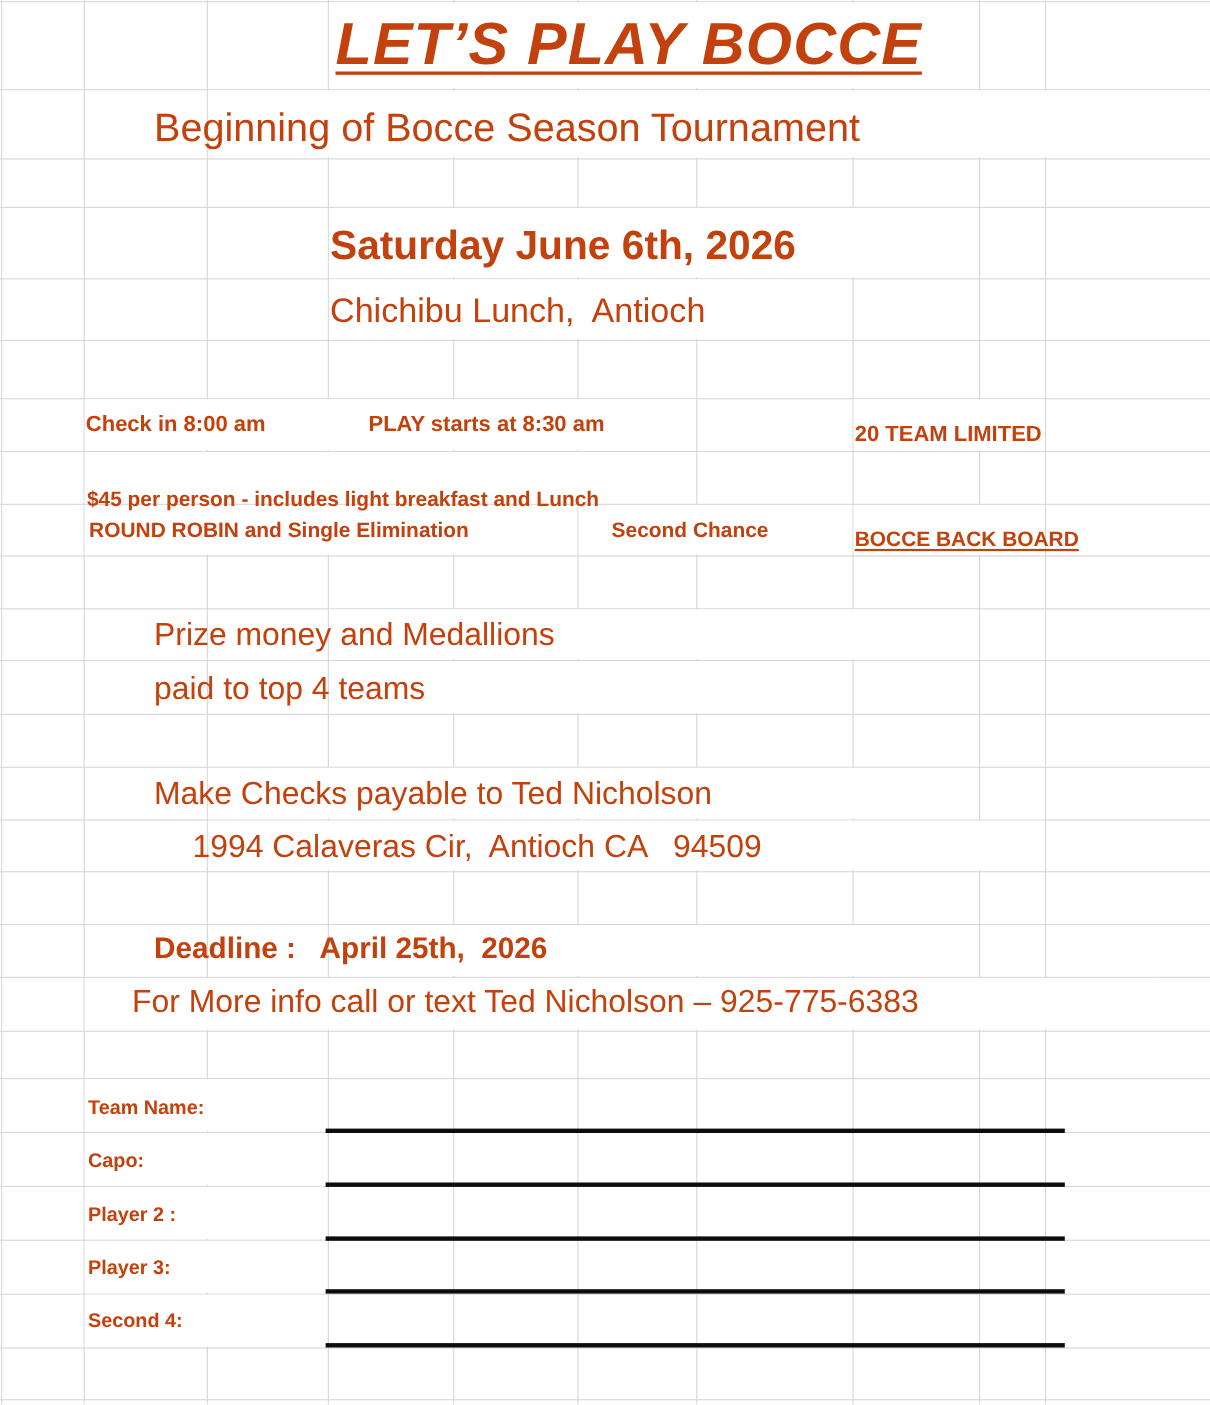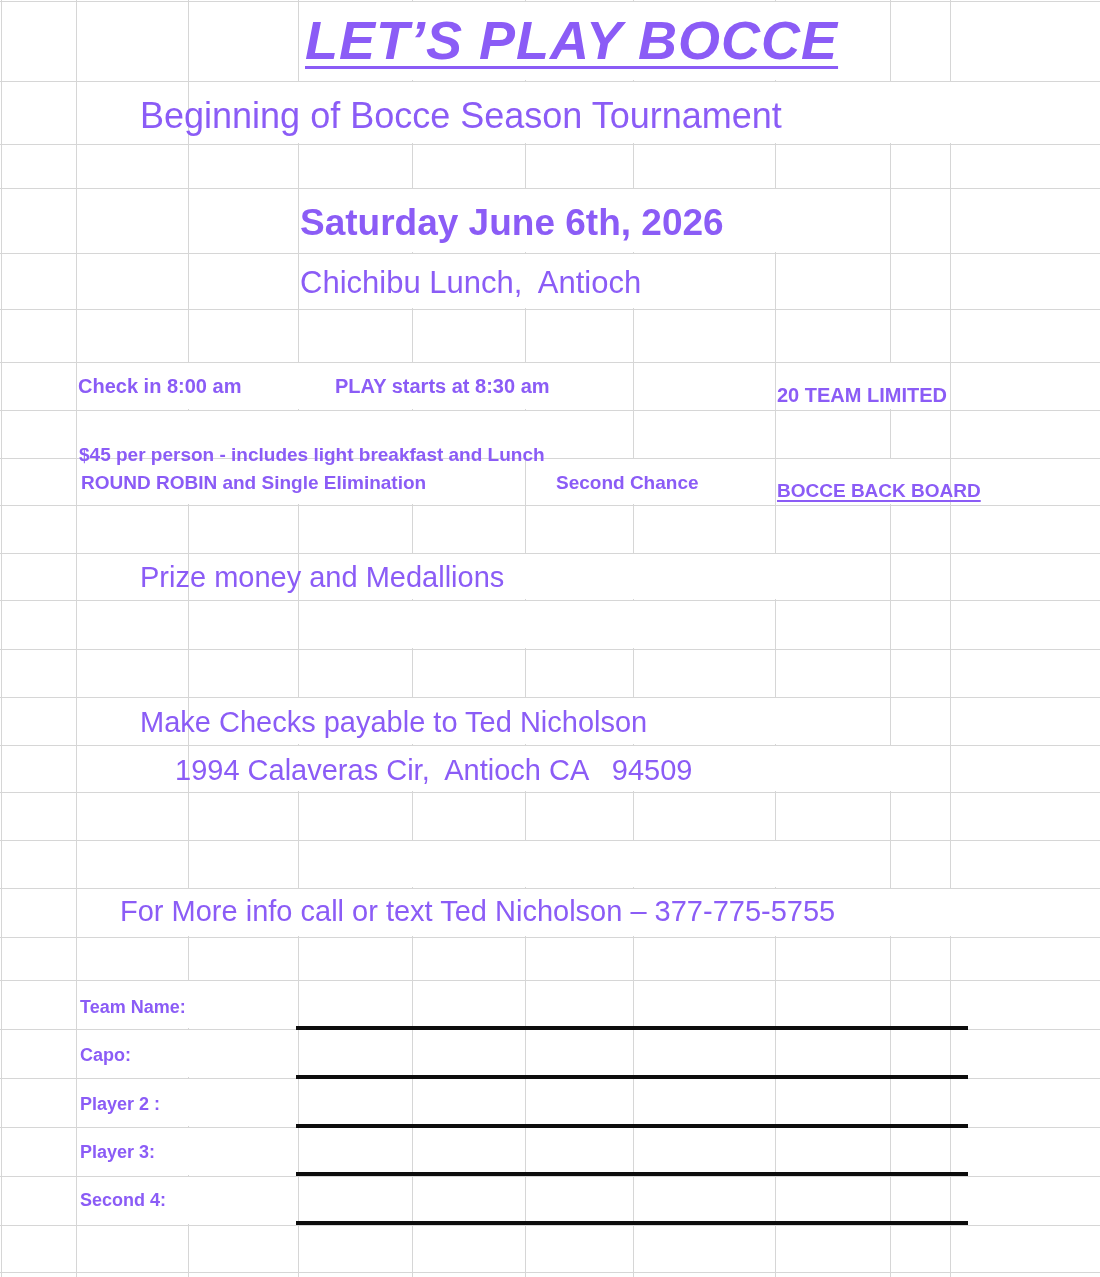--- a/index.html
+++ b/index.html
@@ -11,21 +11,21 @@
     color:#161616;
     overflow:hidden;
   }
   .vline{position:absolute;top:0;bottom:0;width:1px;background:#d6d6d6;}
   .hline{position:absolute;left:0;right:0;height:1px;background:#d6d6d6;}
   .cellbg{position:absolute;background:#ffffff;}
   .txt{
     position:absolute;
     white-space:pre;
     line-height:1.05;
-    color:#8b5cf6;
+    color:#c2410c;
   }
   .center{text-align:left;}
   .b{font-weight:bold;}
   .writein{position:absolute;height:4px;background:#0d0d0d;}
   .title{
     font-weight:bold;font-style:italic;
     text-decoration:underline;
     text-underline-offset:7px;
     text-decoration-thickness:3px;
     letter-spacing:1px;
@@ -106,25 +106,27 @@
   <div class="txt b" style="left:335px;top:376px;font-size:20px;">PLAY starts at 8:30 am</div>
   <div class="txt b" style="left:777px;top:385px;font-size:20px;">20 TEAM LIMITED</div>
 
   <div class="txt b" style="left:79px;top:425px;font-size:19px;margin-top:20px;">$45 per person - includes light breakfast and Lunch</div>
 
   <div class="txt b" style="left:81px;top:473px;font-size:19px;">ROUND ROBIN and Single Elimination</div>
   <div class="txt b" style="left:527px;top:473px;font-size:19px;margin-left:29px;">Second Chance</div>
   <div class="txt b u" style="left:777px;top:481px;font-size:19px;">BOCCE BACK BOARD</div>
 
   <div class="txt center" style="left:140px;width:860px;top:562px;font-size:29px;">Prize money and Medallions</div>
+  <div class="txt center" style="left:140px;width:860px;top:611px;font-size:29px;">paid to top 4 teams</div>
 
   <div class="txt center" style="left:140px;width:860px;top:707px;font-size:29px;">Make Checks payable to Ted Nicholson</div>
   <div class="txt center" style="left:175px;width:860px;top:755px;font-size:29px;">1994 Calaveras Cir,  Antioch CA   94509</div>
 
-  <div class="txt center" style="left:120px;width:920px;top:896px;font-size:29px;">For More info call or text Ted Nicholson – 377-775-5755</div>
+  <div class="txt center b" style="left:140px;width:860px;top:848px;font-size:27px;">Deadline :   April 25th,  2026</div>
+  <div class="txt center" style="left:120px;width:920px;top:896px;font-size:29px;">For More info call or text Ted Nicholson – 925-775-6383</div>
 
   <div class="txt b" style="left:80px;top:998px;font-size:18px;background:#fff;">Team Name:</div>
   <div class="writein" style="left:296px;width:672px;top:1026px;"></div>
 
   <div class="txt b" style="left:80px;top:1046px;font-size:18px;background:#fff;">Capo:</div>
   <div class="writein" style="left:296px;width:672px;top:1075px;"></div>
 
   <div class="txt b" style="left:80px;top:1095px;font-size:18px;background:#fff;">Player 2 :</div>
   <div class="writein" style="left:296px;width:672px;top:1124px;"></div>
 

